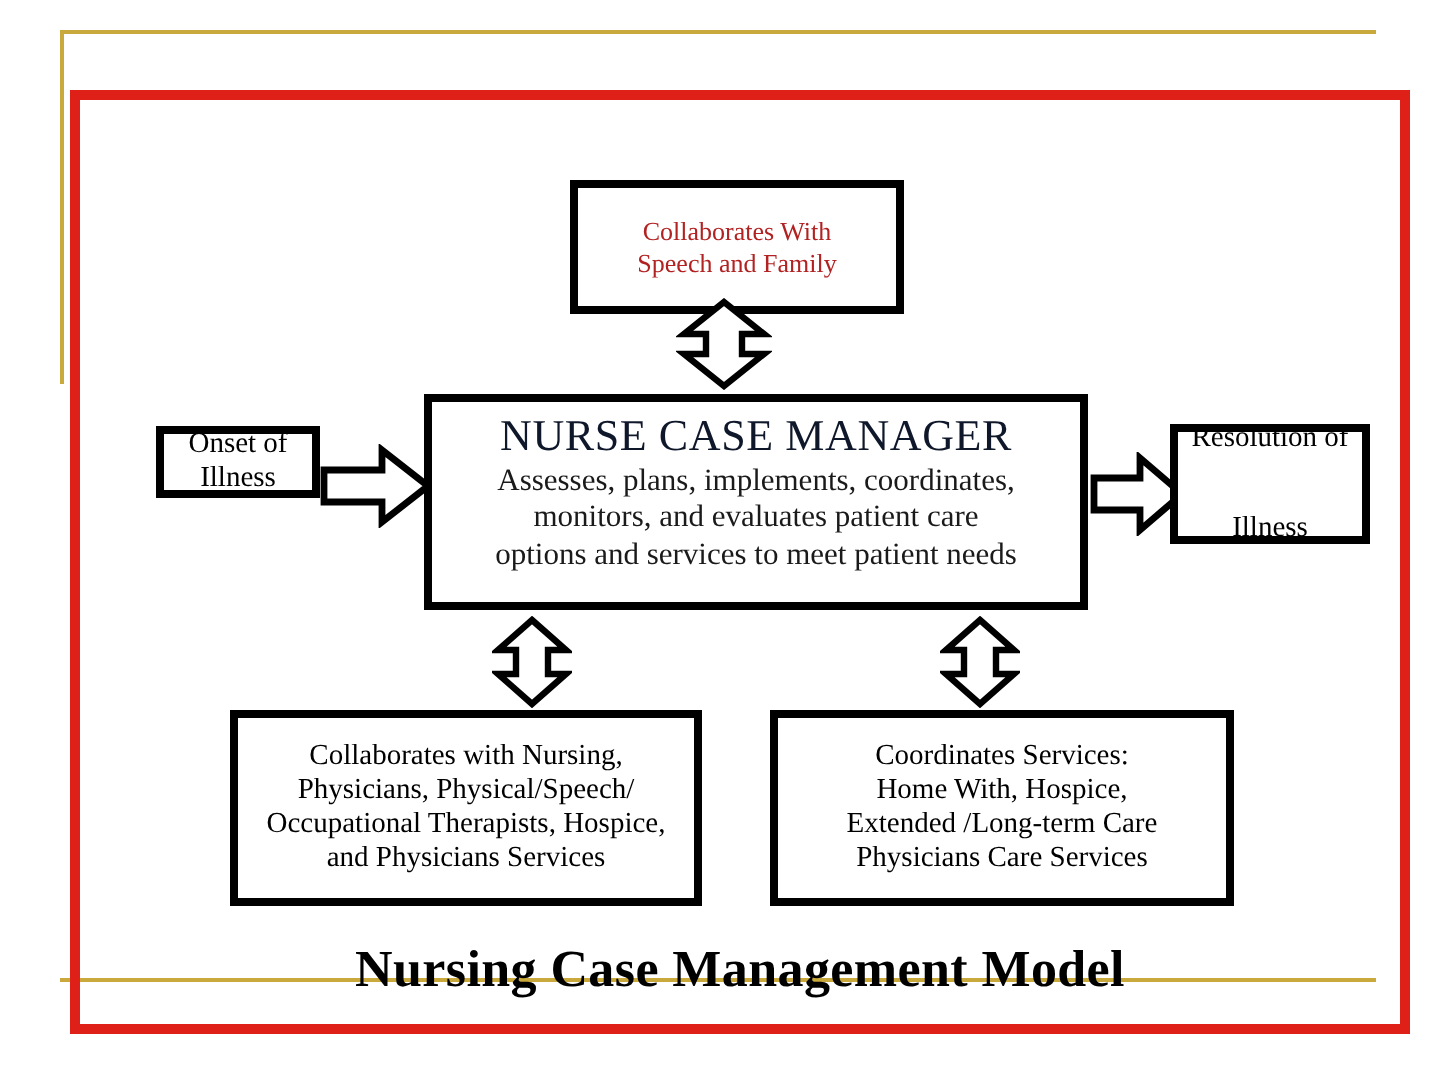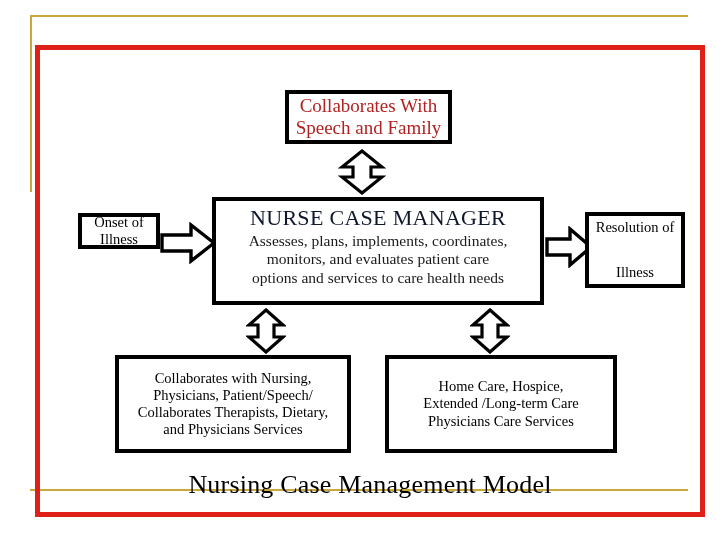--- a/index.html
+++ b/index.html
@@ -75,22 +75,22 @@
   }
   .box .line {
     white-space: nowrap;
   }
 
   
   #box-collab-patient {
     left: 285px;
     top: 90px;
     width: 167px;
-    height: 54px;
-    font-size: 19px;
+    height: 67px;
+    font-size: 13px;
     color: #B22222;
     overflow: visible;
   }
   #box-collab-patient .line {
     color: #B22222;
   }
 
   
   #box-nurse {
     left: 212px;
@@ -119,21 +119,21 @@
     width: 82px;
     height: 36px;
     font-size: 14.5px;
   }
 
   
   #box-resolution {
     left: 585px;
     top: 212px;
     width: 100px;
-    height: 76px;
+    height: 60px;
     font-size: 14.5px;
     overflow: visible;
     gap: 28px;
   }
 
   
   #box-collab-team {
     left: 115px;
     top: 355px;
     width: 236px;
@@ -163,21 +163,21 @@
   #arrow-right-res    { left: 545px; top: 226px; }
 
   
   #title {
     position: absolute;
     left: 35px;
     top: 470px;
     width: 670px;
     text-align: center;
     font-size: 26px;
-    font-weight: normal;
+    font-weight: bold;
     color: #000000;
     letter-spacing: 0.2px;
     font-family: "Liberation Serif", "DejaVu Serif", serif;
   }
 </style>
 </head>
 <body>
 
 <div id="slide">
 
@@ -206,21 +206,21 @@
   <div class="arrow" id="arrow-right-onset">
     <svg width="56" height="42" viewBox="0 0 56 42">
       <polygon points="2,13 31,13 31,3 54,21 31,39 31,29 2,29" fill="#ffffff" stroke="#000000" stroke-width="3.4" stroke-linejoin="miter"></polygon>
     </svg>
   </div>
 
   <div class="box" id="box-nurse">
     <div class="heading">NURSE CASE MANAGER</div>
     <div class="line">Assesses, plans, implements, coordinates,</div>
     <div class="line">monitors, and evaluates patient care</div>
-    <div class="line">options and services to care health needs</div>
+    <div class="line">options and services to meet patient needs</div>
   </div>
 
   <div class="arrow" id="arrow-right-res">
     <svg width="48" height="42" viewBox="0 0 48 42">
       <polygon points="2,13 25,13 25,3 46,21 25,39 25,29 2,29" fill="#ffffff" stroke="#000000" stroke-width="3.4" stroke-linejoin="miter"></polygon>
     </svg>
   </div>
 
   <div class="box" id="box-resolution">
     <div class="line">Resolution of</div>
@@ -234,26 +234,27 @@
   </div>
 
   <div class="arrow" id="arrow-up-down-right">
     <svg width="40" height="46" viewBox="0 0 40 46">
       <polygon points="20,2 37,17 28,17 28,29 37,29 20,44 3,29 12,29 12,17 3,17" fill="#ffffff" stroke="#000000" stroke-width="3.2" stroke-linejoin="miter"></polygon>
     </svg>
   </div>
 
   <div class="box" id="box-collab-team">
     <div class="line">Collaborates with Nursing,</div>
-    <div class="line">Physicians, Patient/Speech/</div>
-    <div class="line">Collaborates Therapists, Dietary,</div>
+    <div class="line">Physicians, Physical/Speech/</div>
+    <div class="line">Occupational Therapists, Hospice,</div>
     <div class="line">and Physicians Services</div>
   </div>
 
   <div class="box" id="box-coordinates">
-    <div class="line">Home Care, Hospice,</div>
+    <div class="line">Coordinates Services:</div>
+    <div class="line">Home With, Hospice,</div>
     <div class="line">Extended /Long-term Care</div>
     <div class="line">Physicians Care Services</div>
   </div>
 
   <div id="title">Nursing Case Management Model</div>
 
 </div>
 
 </body></html>

